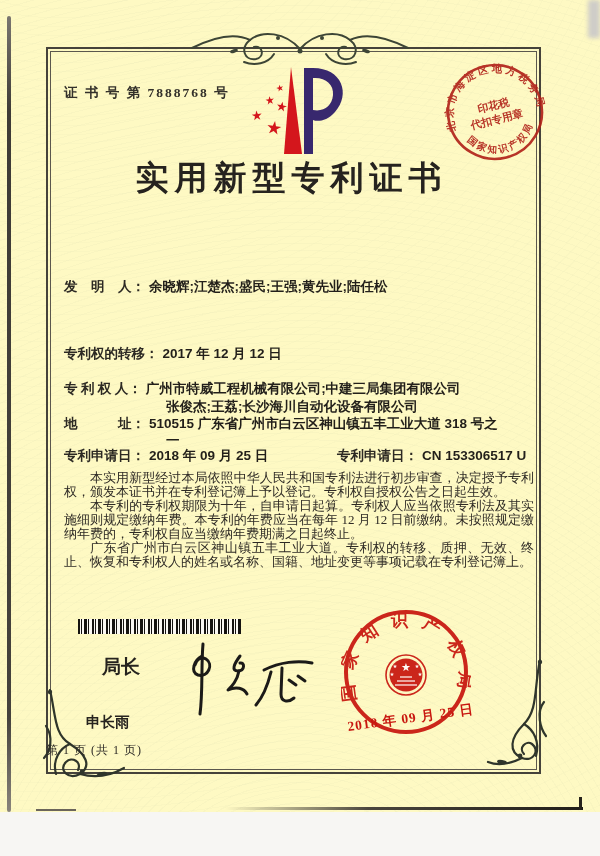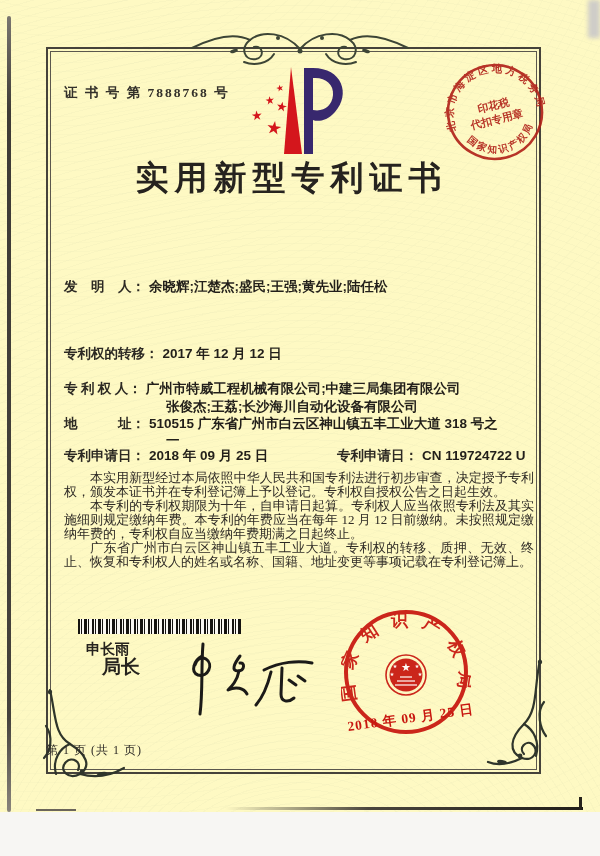--- a/index.html
+++ b/index.html
@@ -39,21 +39,21 @@
   
   .paras{position:absolute;left:64px;top:471px;width:470px;}
   .paras p{margin:0;text-indent:2em;font-size:13px;line-height:14px;color:#2e2a25;text-align:justify;font-weight:500;}
   
   .barcode{position:absolute;left:78px;top:619px;width:163px;height:15px;
     background:repeating-linear-gradient(90deg,#151310 0 2px,#faf8f3 2px 3px,#151310 3px 4px,#faf8f3 4px 6px,
       #151310 6px 9px,#faf8f3 9px 10px,#151310 10px 11px,#faf8f3 11px 14px);}
   
   .signer-title{position:absolute;left:86px;top:654px;font-family:"Liberation Sans",sans-serif;
     font-weight:bold;font-size:19px;color:#26231e;margin-left:16px;}
-  .signer-name{position:absolute;left:86px;top:640px;font-family:"Liberation Sans",sans-serif;
+  .signer-name{position:absolute;left:86px;top:713px;font-family:"Liberation Sans",sans-serif;
     font-weight:bold;font-size:14.5px;color:#26231e;}
   .signature{position:absolute;left:168px;top:636px;}
   
   .stamp-tax{position:absolute;left:444px;top:61px;transform:rotate(-14deg);opacity:.9;}
   .stamp-office{position:absolute;left:341px;top:607px;opacity:.93;}
   .stamp-date{position:absolute;left:347px;top:709px;width:130px;transform:rotate(-8deg);
     color:#c8170f;font-weight:bold;font-size:13.5px;letter-spacing:1px;white-space:nowrap;}
   .footer-page{position:absolute;left:46px;top:742px;width:491px;text-align:left;
     font-size:12px;color:#2e2b26;letter-spacing:1px;}
   
@@ -151,21 +151,21 @@
     </div>
     <div class="cont" style="top:398px">张俊杰;王荔;长沙海川自动化设备有限公司</div>
     <div class="row" style="top:415px">
       <span class="lbl">地　　　址</span><span class="colon">：</span><span class="val">510515 广东省广州市白云区神山镇五丰工业大道 318 号之</span>
     </div>
     <div class="cont" style="top:432px">一</div>
     <div class="row" style="top:447px">
       <span class="lbl">专利申请日</span><span class="colon">：</span><span class="val">2018 年 09 月 25 日</span>
     </div>
     <div class="row" style="left:337px;top:447px">
-      <span class="lbl">专利申请日</span><span class="colon">：</span><span class="val">CN 119724722 U</span>
+      <span class="lbl">专利申请日</span><span class="colon">：</span><span class="val">CN 153306517 U</span>
     </div>
 
     <div class="paras">
       <p>本实用新型经过本局依照中华人民共和国专利法进行初步审查，决定授予专利权，颁发本证书并在专利登记簿上予以登记。专利权自授权公告之日起生效。</p>
       <p>本专利的专利权期限为十年，自申请日起算。专利权人应当依照专利法及其实施细则规定缴纳年费。本专利的年费应当在每年 12 月 12 日前缴纳。未按照规定缴纳年费的，专利权自应当缴纳年费期满之日起终止。</p>
       <p>广东省广州市白云区神山镇五丰工业大道。专利权的转移、质押、无效、终止、恢复和专利权人的姓名或名称、国籍、地址变更等事项记载在专利登记簿上。</p>
     </div>
 
     <div class="barcode"></div>
 

